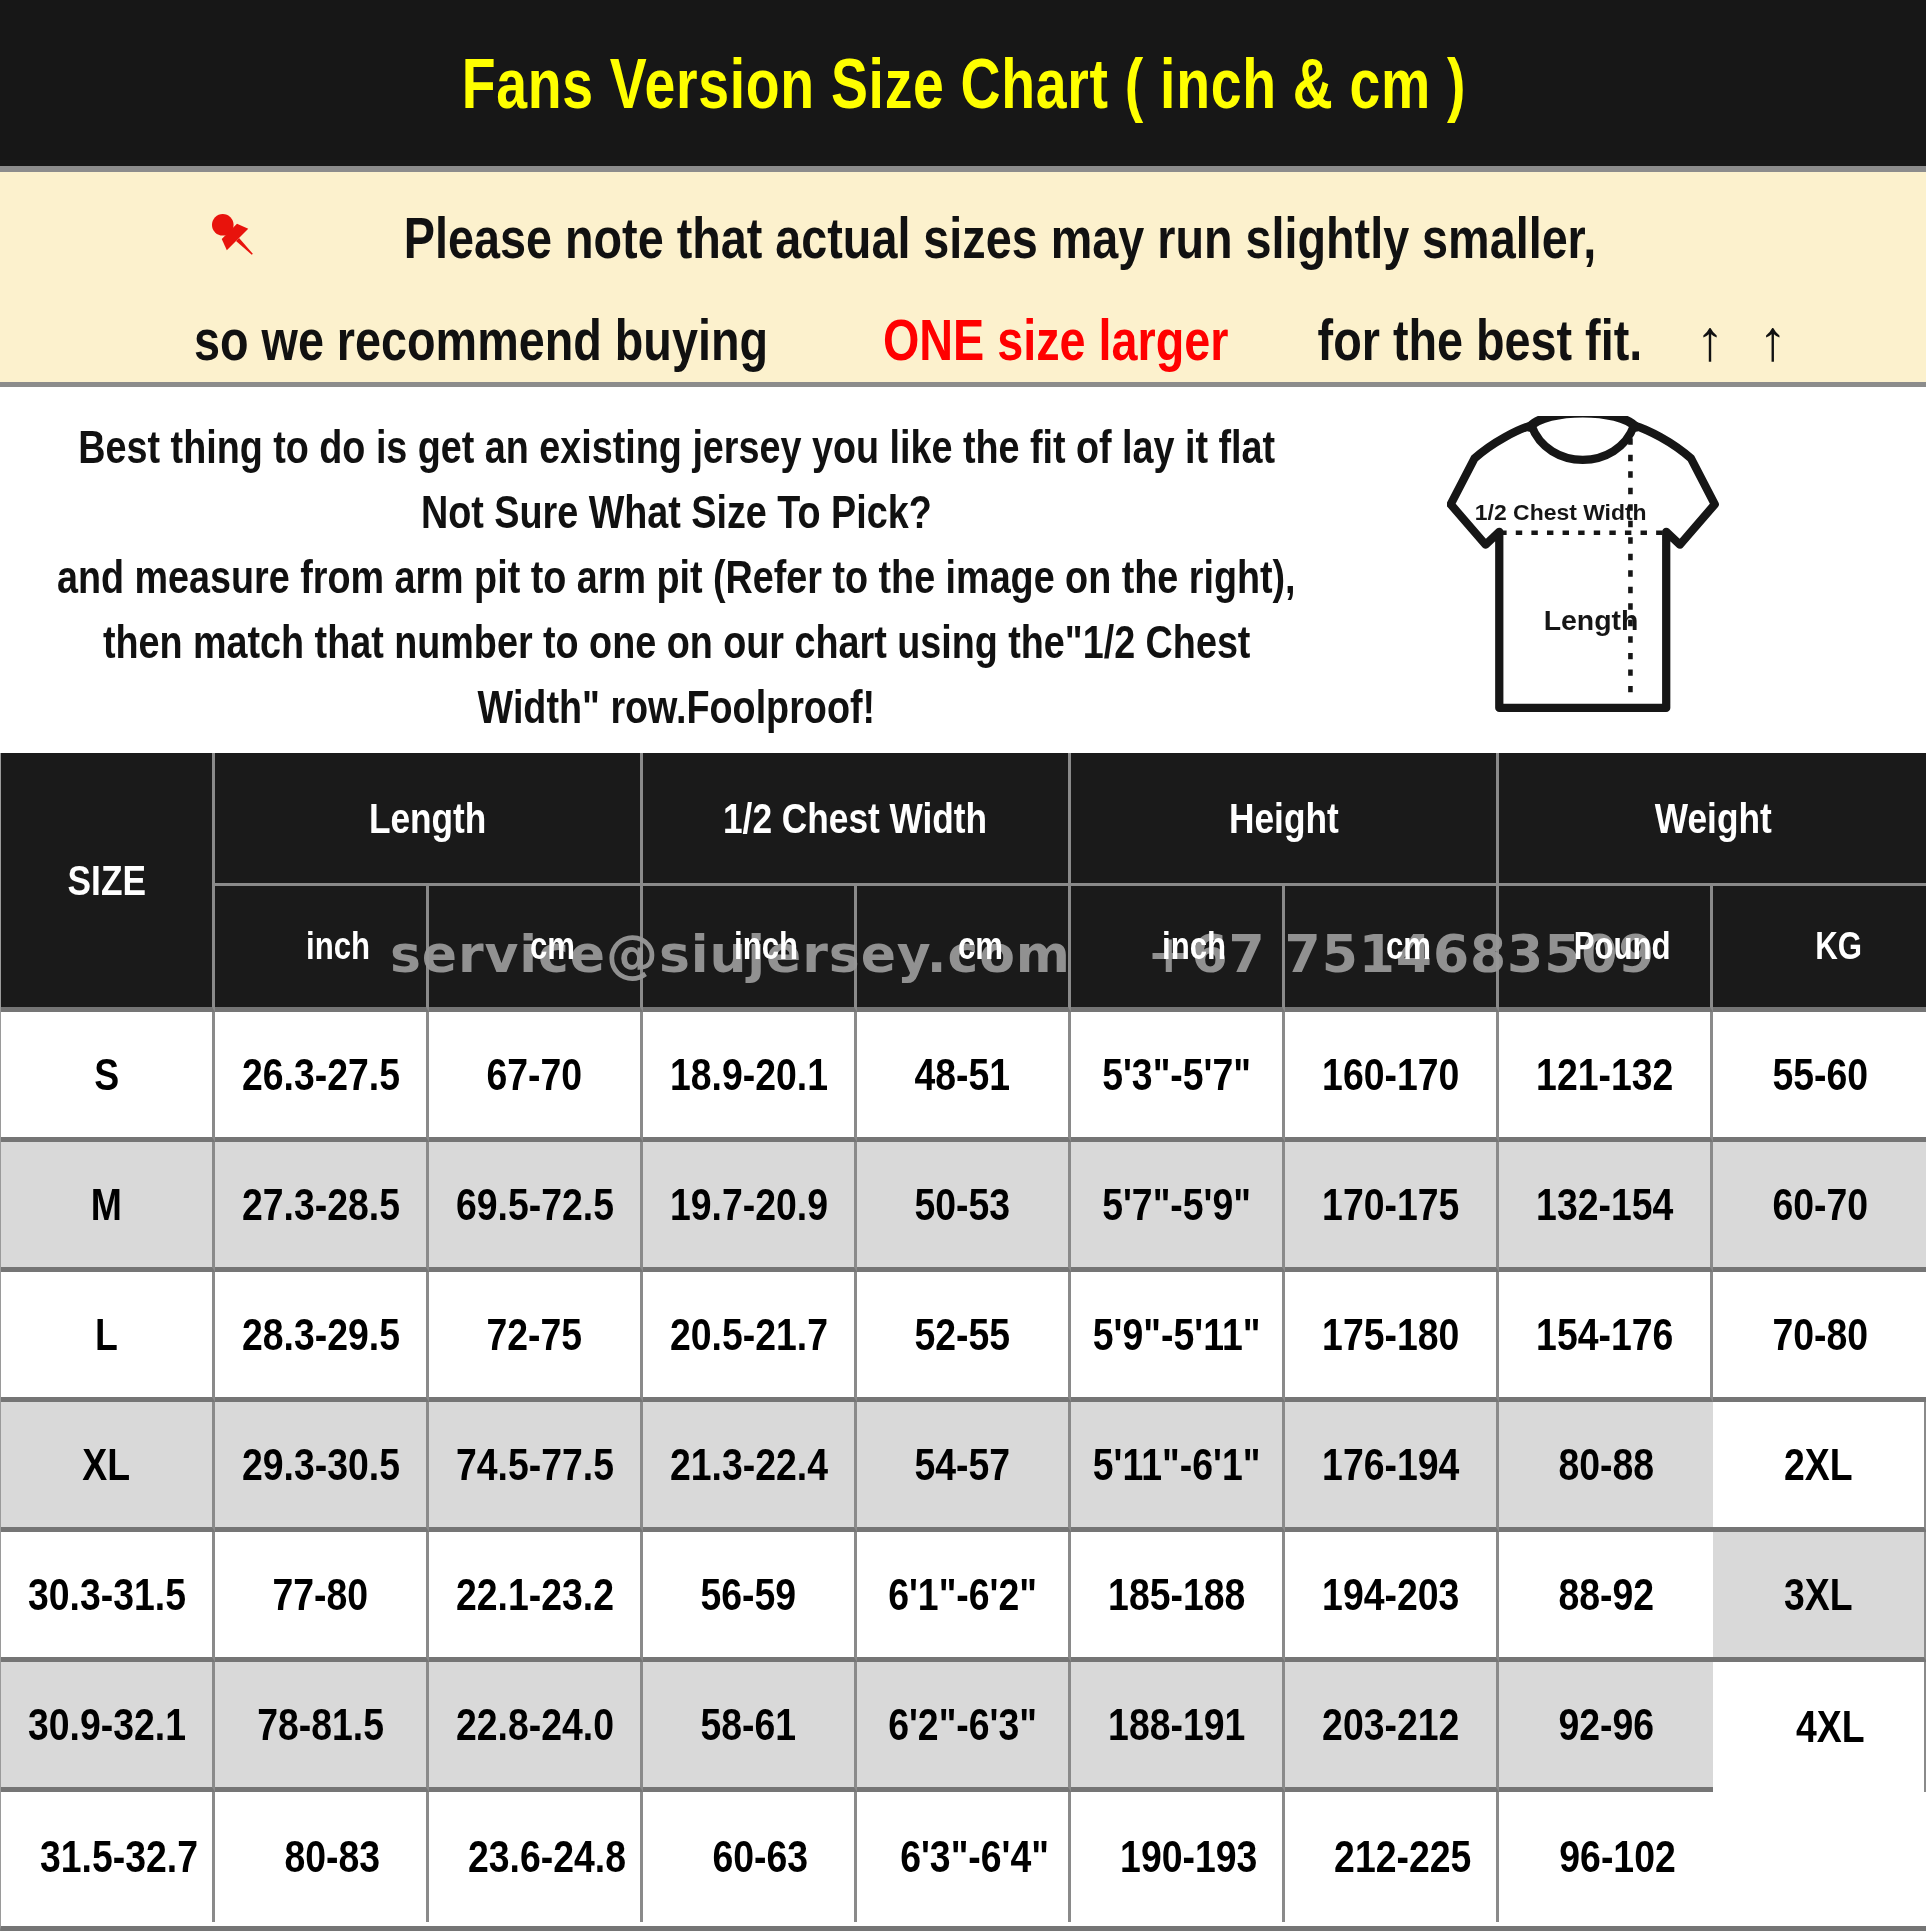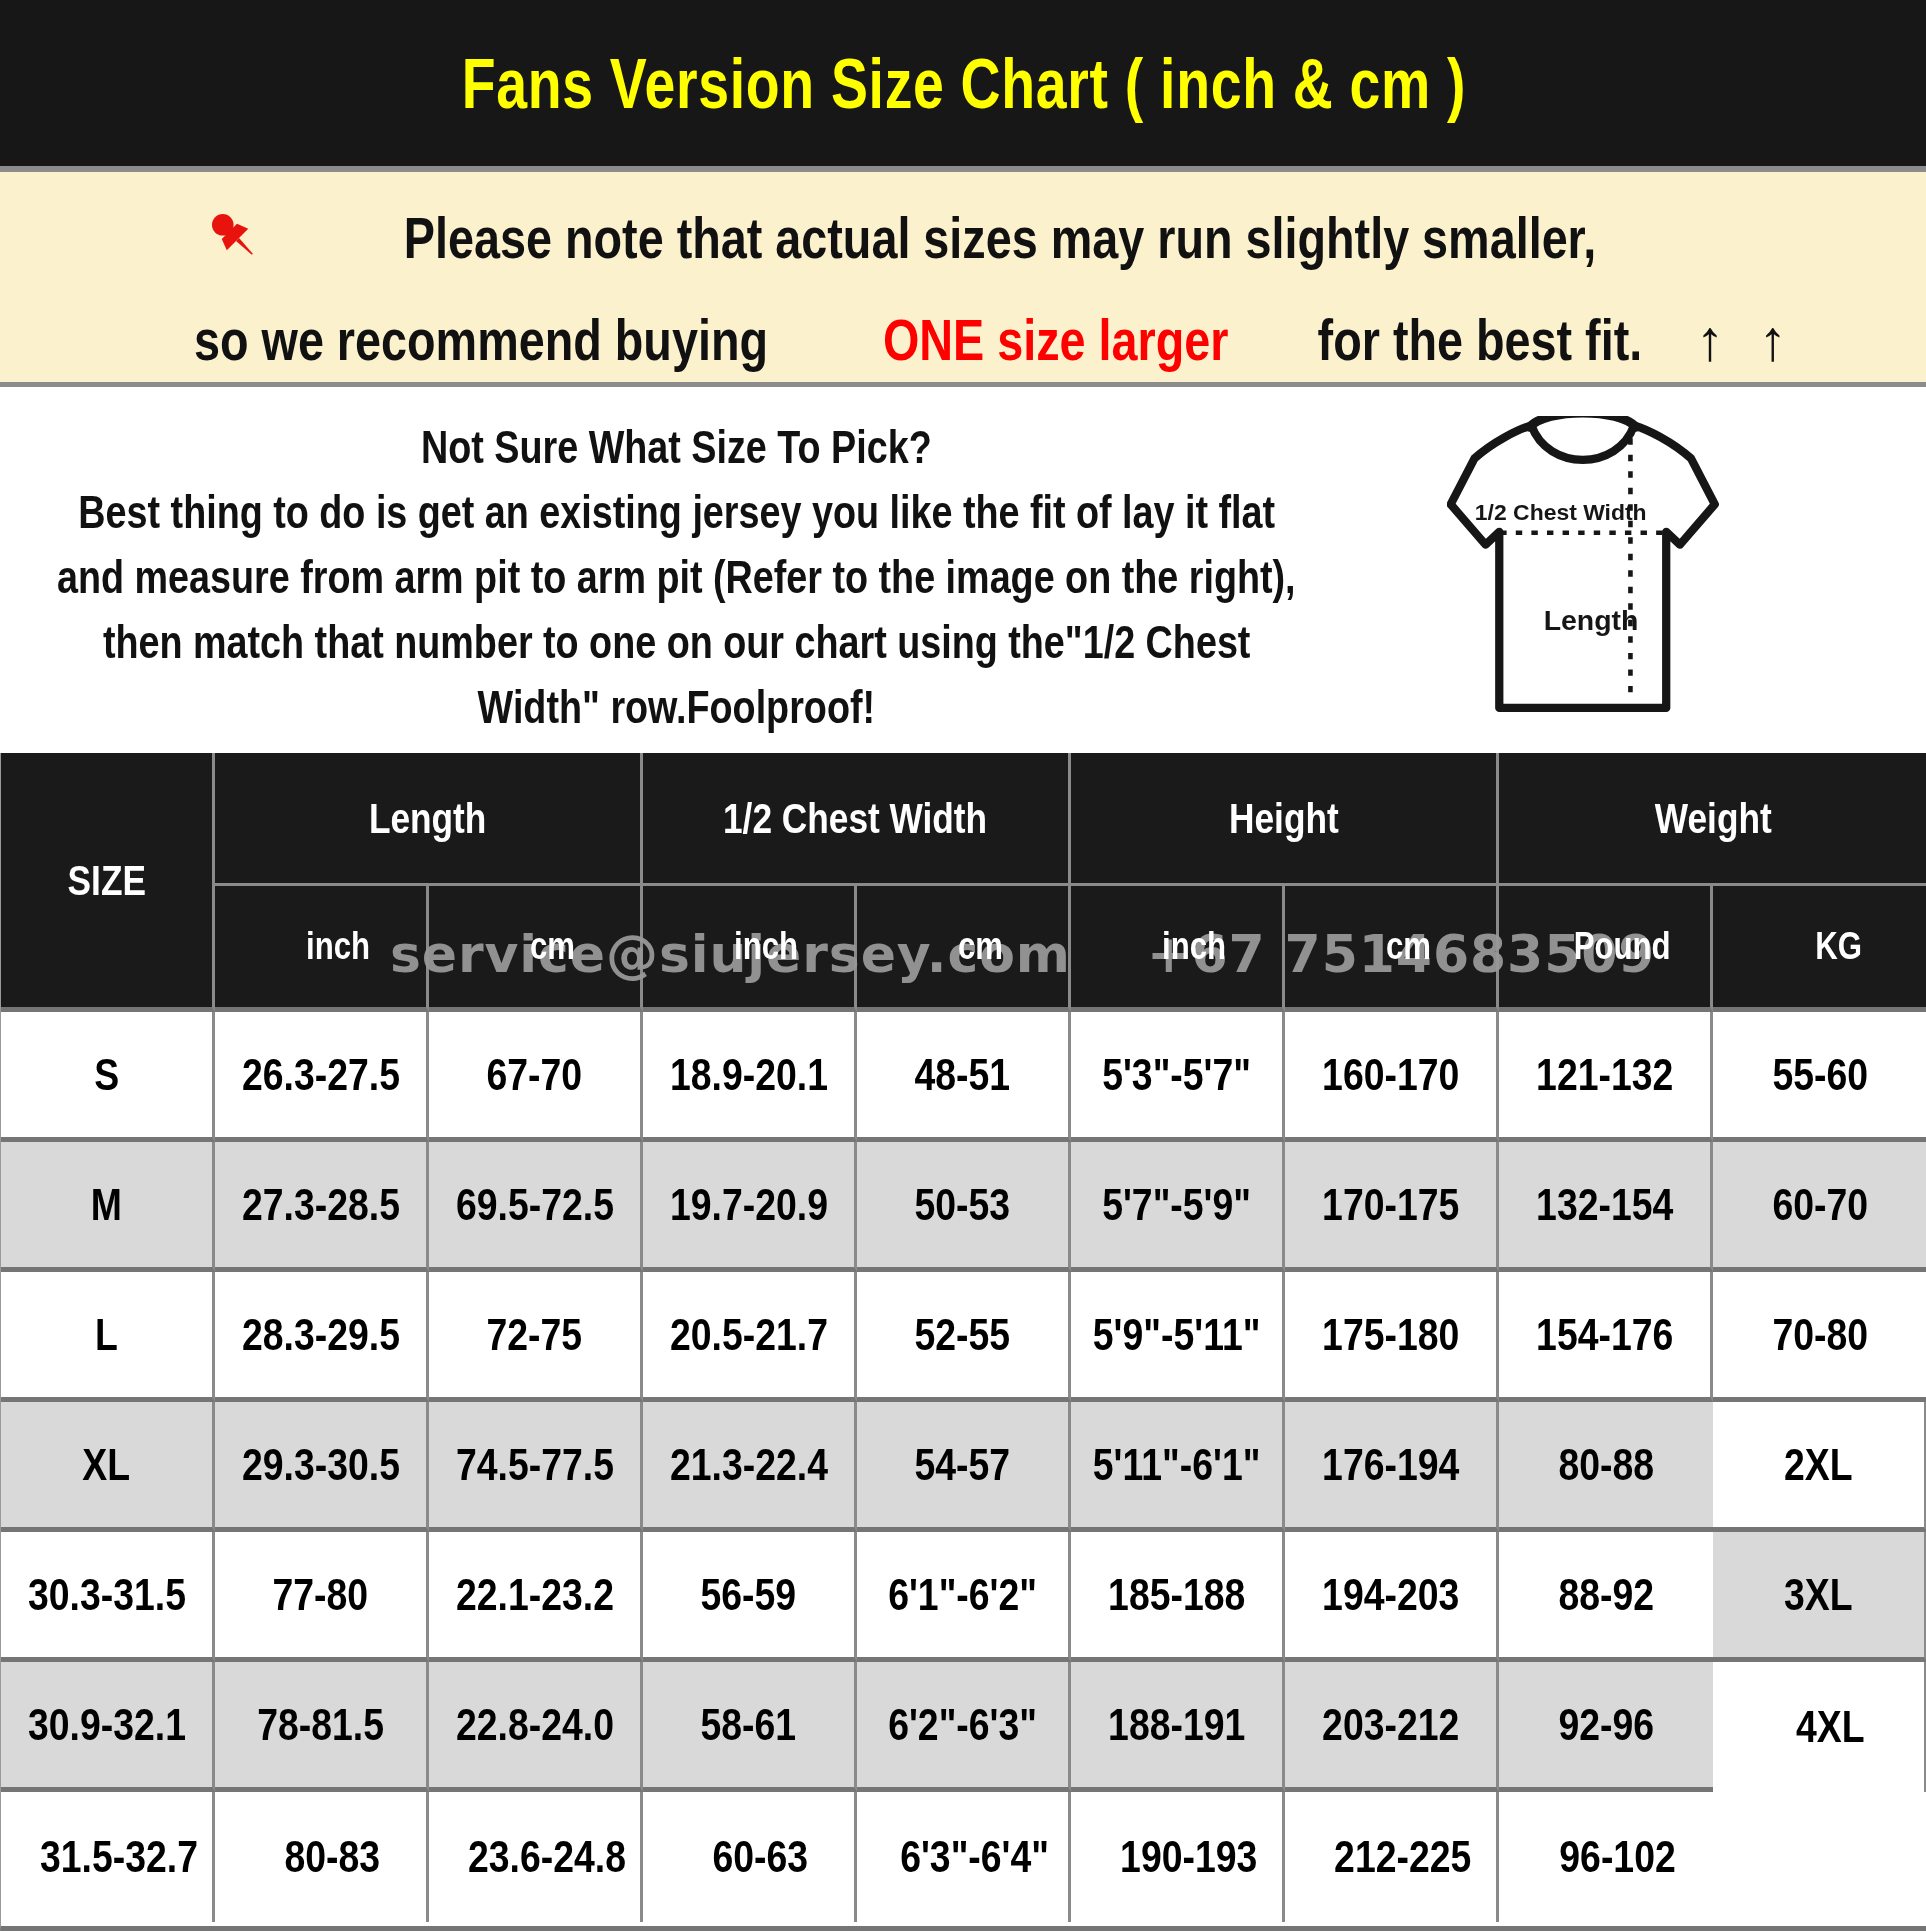--- a/index.html
+++ b/index.html
@@ -84,24 +84,24 @@
     <span class="cx hl-red">ONE size larger</span>
     <span class="cx">for the best fit.</span>
     <span class="arrows">↑ ↑</span>
   </div>
 </div>
 <div class="divider d2"></div>
 
 <div class="info-section">
   <div class="guide-text">
     <div class="guide-line">
+        <span class="cx">Best thing to do is get an existing jersey you like the fit of lay it flat</span>
+      </div>
+    <div class="guide-line">
         <span class="cx">Not Sure What Size To Pick?</span>
-      </div>
-    <div class="guide-line">
-        <span class="cx">Best thing to do is get an existing jersey you like the fit of lay it flat</span>
       </div>
     <div class="guide-line">
         <span class="cx">and measure from arm pit to arm pit (Refer to the image on the right),</span>
       </div>
     <div class="guide-line">
         <span class="cx">then match that number to one on our chart using the"1/2 Chest</span>
       </div>
     <div class="guide-line">
         <span class="cx">Width" row.Foolproof!</span>
       </div>

